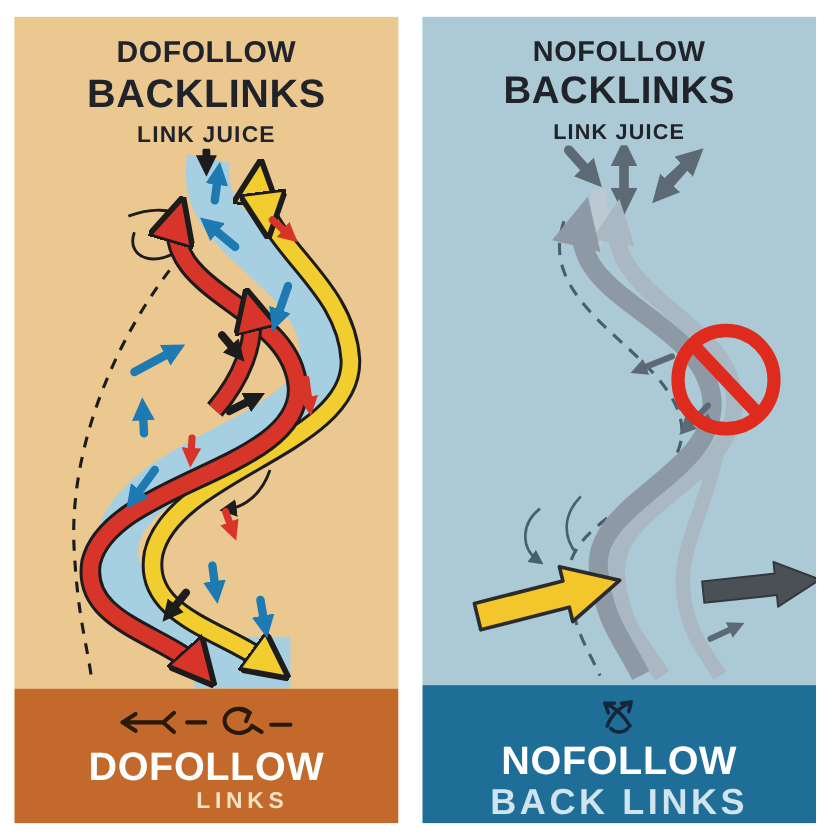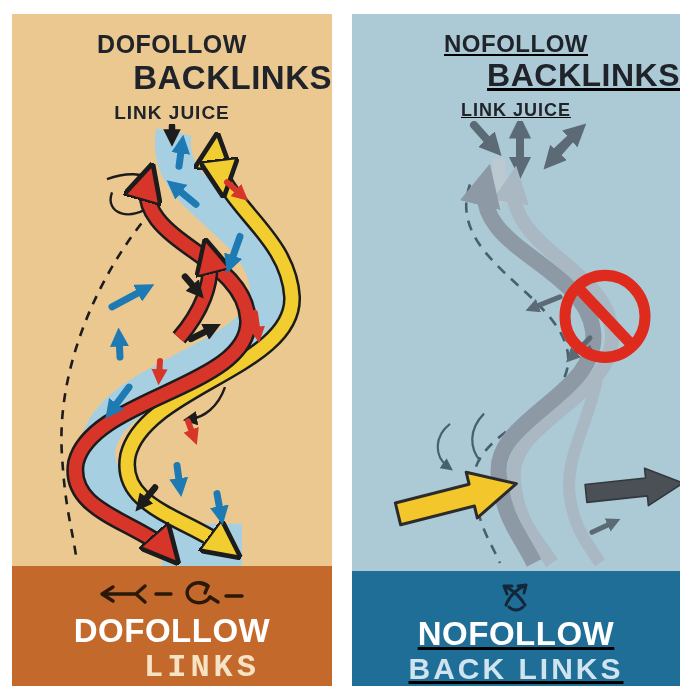--- a/index.html
+++ b/index.html
@@ -1,34 +1,34 @@
 <!DOCTYPE html>
 <html style="--page-bg: #ffffff; --white: #ffffff; --ink: #20242a; --outline: #1c1c1c; --left-bg: #ecc891; --left-bar: #c2692b; --left-sub-text: #f6e3c4; --right-bg: #abcad5; --right-bar: #1f6e97; --right-sub-text: #cfe4ee; --red: #d7352a; --yellow: #f1cd30; --river: #a6cfe2; --blue-arrow: #1d7ab3; --gray-ribbon: #8d9aa6; --gray-ribbon-light: #a9b8c2; --gray-ribbon-pale: #bcc9d1; --gray-dark: #5b6a74; --dash-dark: #47606d; --dark-arrow: #4a5056; --yellow-arrow: #f3c62b; --ban-red: #df2a1e;"><head>
 <meta charset="utf-8">
 <style>
   html,body{margin:0;padding:0;background:#fff;}
   body{width:700px;height:700px;font-family:"Liberation Sans",sans-serif;-webkit-font-smoothing:antialiased;}
   .canvas{position:relative;width:700px;height:700px;background:var(--page-bg);padding-left:46px;}
   .panel{position:absolute;top:14px;height:672px;display:flex;flex-direction:column;overflow:hidden;}
   .panel.left{left:12px;width:320px;background:var(--left-bg);}
-  .panel.right{left:352px;width:328px;background:var(--right-bg);text-decoration:underline;}
+  .panel.right{left:352px;width:328px;background:var(--right-bg);}
   .hdr{flex:0 0 auto;text-align:center;padding-top:17px;color:var(--ink);}
   .hdr .t1{font-size:25px;font-weight:800;letter-spacing:.5px;line-height:1.1;}
-  .hdr .t2{font-size:33px;font-weight:800;letter-spacing:.5px;line-height:1.15;text-align:right;}
+  .hdr .t2{font-size:33px;font-weight:800;letter-spacing:.5px;line-height:1.15;}
   .hdr .sub{font-size:19px;font-weight:800;letter-spacing:1px;margin-top:6px;}
   .panel.right .hdr .t1{font-size:24px;}
   .panel.right .hdr .t2{font-size:32px;}
   .panel.right .hdr .sub{font-size:18px;}
   .art{flex:1 1 auto;width:100%;display:block;}
   .bar{flex:0 0 112px;text-align:center;position:relative;}
   .bar.l{background:var(--left-bar);}
   .bar.r{background:var(--right-bar);}
   .bar .f1{font-size:33px;font-weight:800;color:var(--white);letter-spacing:.5px;line-height:1.05;}
   .bar.l .ficons{margin:12px auto 4px;display:block;}
-  .bar.l .f2{font-size:32px;font-weight:600;color:var(--left-sub-text);letter-spacing:4px;transform:translateX(30px);font-family:Liberation Mono, monospace;}
+  .bar.l .f2{font-size:19px;font-weight:600;color:var(--left-sub-text);letter-spacing:4px;transform:translateX(30px);}
   .bar.r .ficons{margin:8px auto 4px;display:block;}
   .bar.r .f2{font-size:30px;font-weight:600;color:var(--right-sub-text);letter-spacing:3px;}
   
   .river{stroke:var(--river);fill:none;}
   .riverfill{fill:var(--river);}
   .outl{stroke:var(--outline);fill:none;}
   .red{stroke:var(--red);fill:none;}
   .yellow{stroke:var(--yellow);fill:none;}
   .blue{stroke:var(--blue-arrow);fill:none;stroke-width:7;stroke-linecap:round;}
   .blk{stroke:var(--outline);fill:none;stroke-width:6.5;stroke-linecap:round;}

